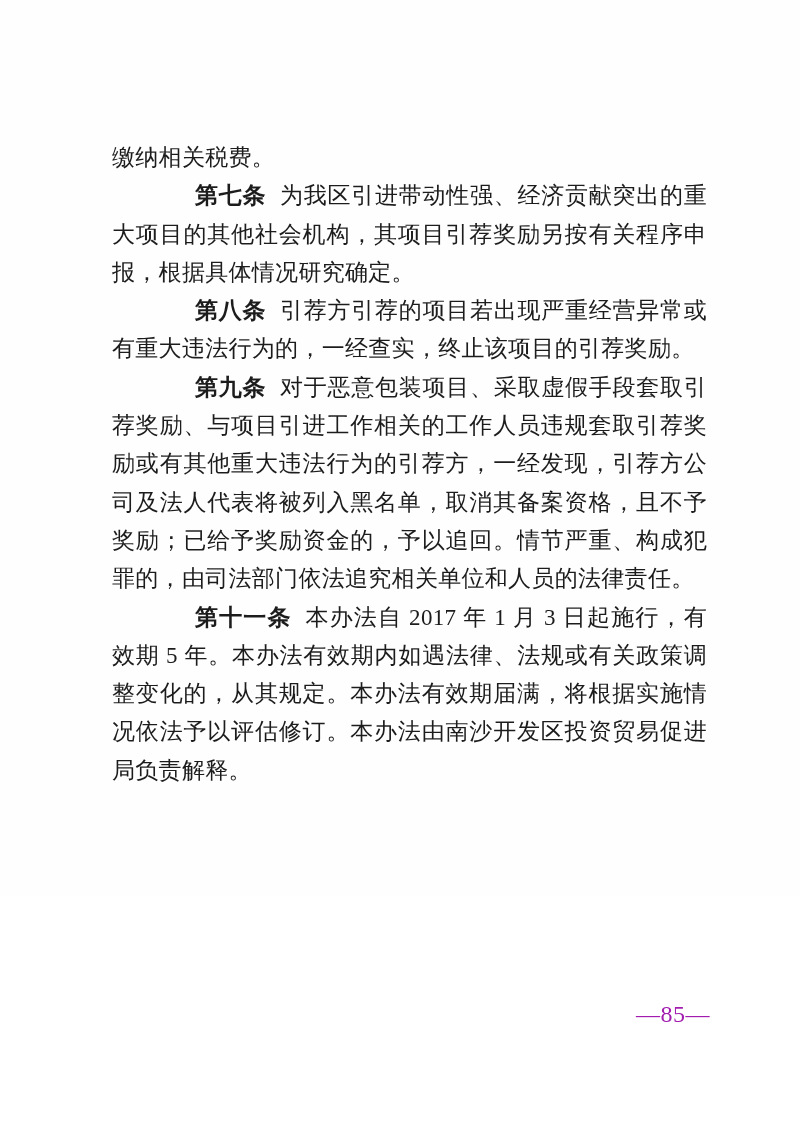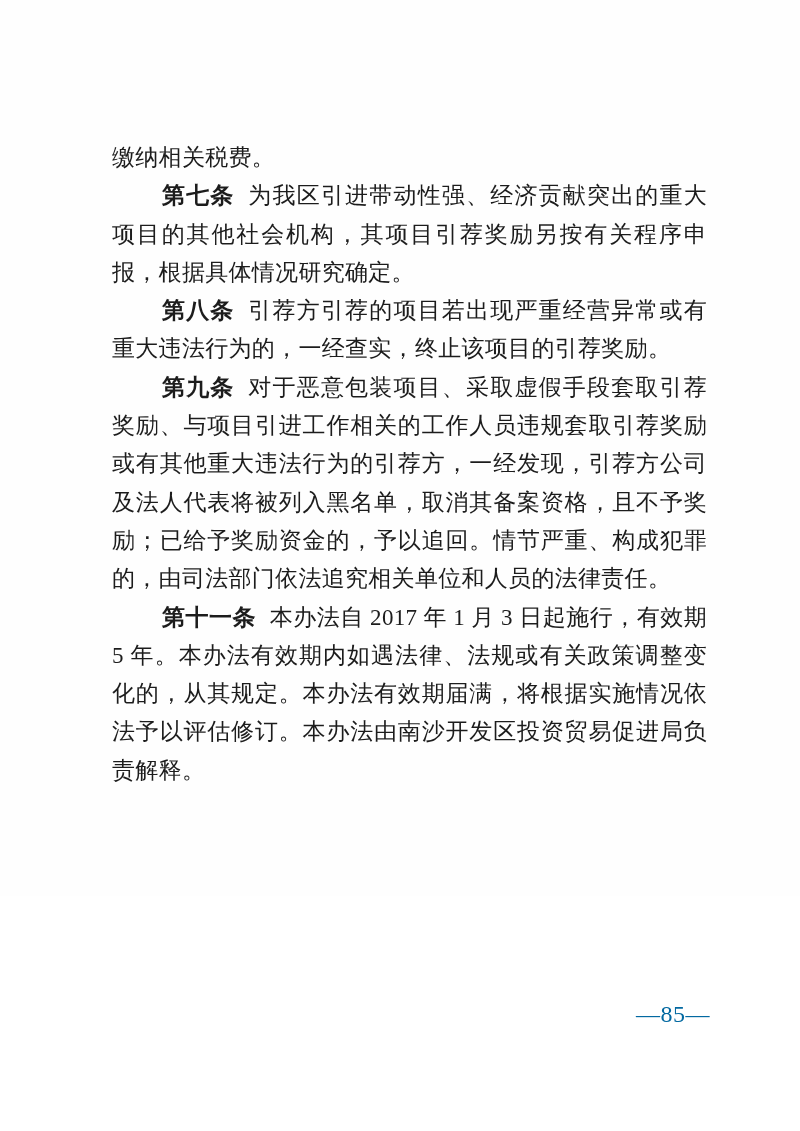--- a/index.html
+++ b/index.html
@@ -35,28 +35,29 @@
   .doc-body p {
     margin: 0;
     padding: 0;
   }
   .doc-body p.indent {
     text-indent: 50px;
   }
   .article-label {
     font-weight: 700;
     margin-right: 0.6em;
+    margin-left: 33px;
   }
   .page-number {
     position: absolute;
     left: 636px;
     top: 1001px;
     font-size: 24px;
     letter-spacing: 0.5px;
-    color: #0369a1;
+    color: #a21caf;
     font-family: "Liberation Serif", serif;
   }
 </style>
 </head>
 <body>
 
 <div class="page">
 
   <div class="doc-body">
     <p><span>缴纳相关税费。</span></p>

